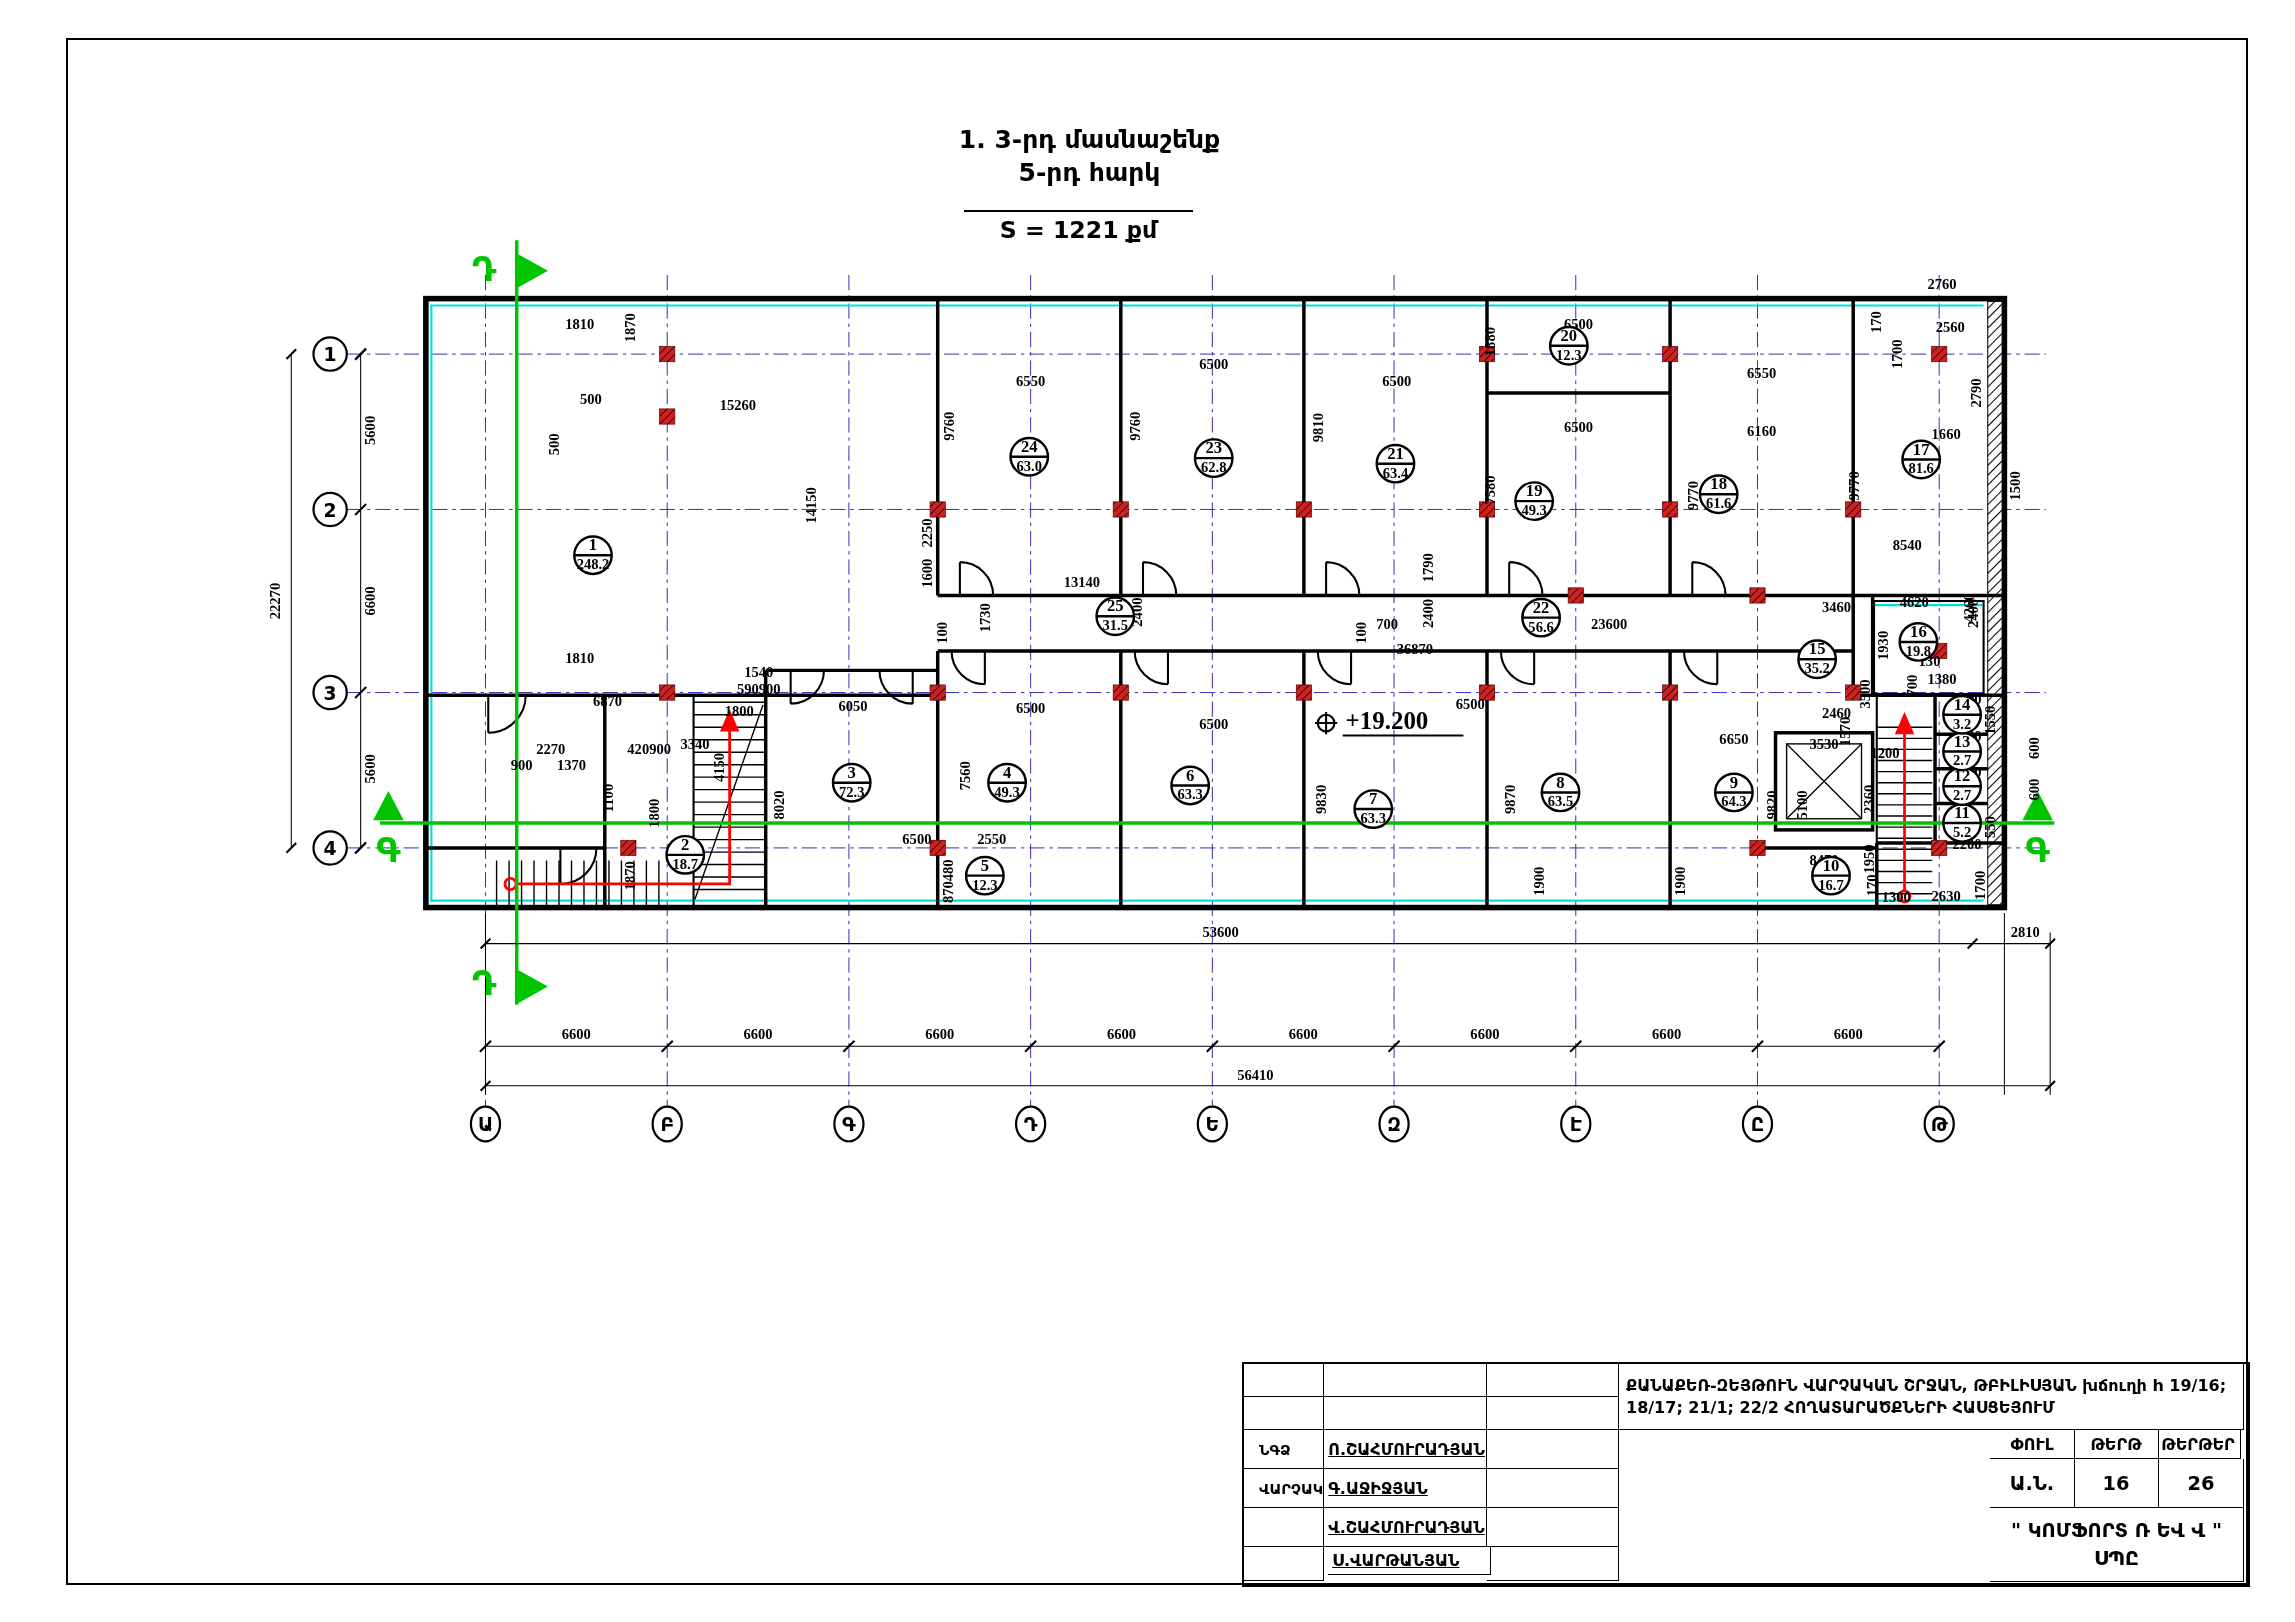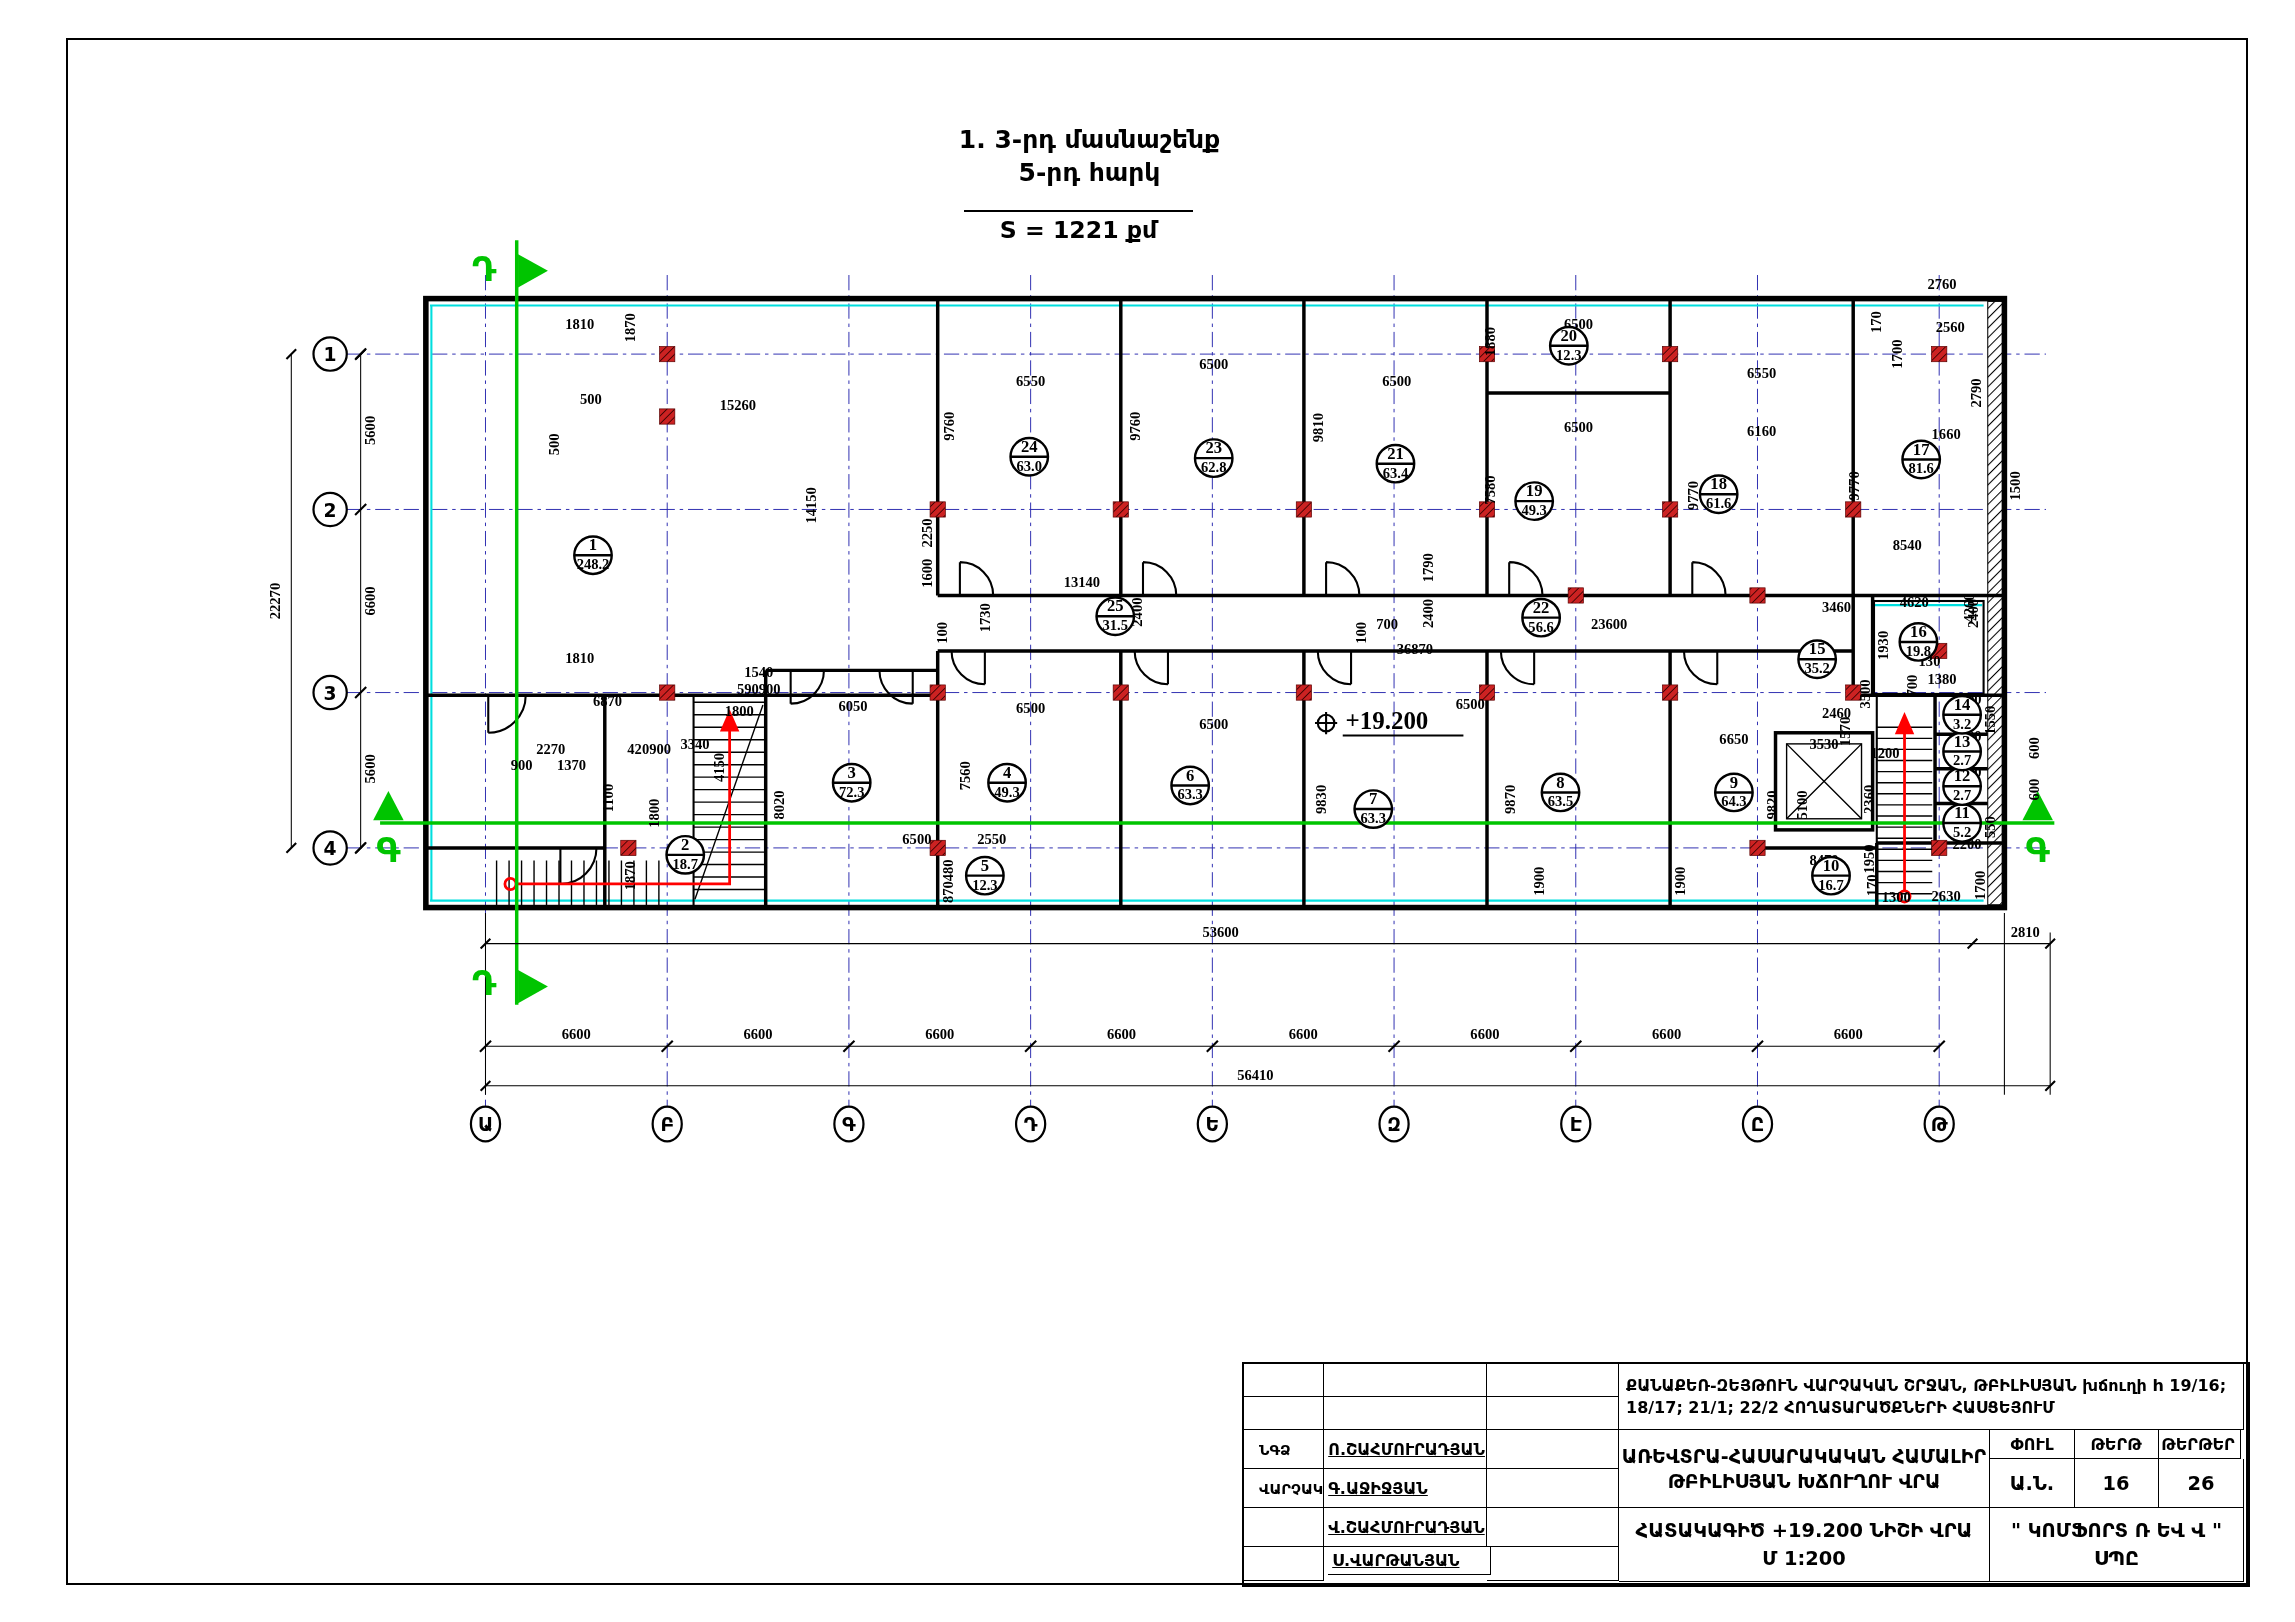--- a/index.html
+++ b/index.html
@@ -529,52 +529,40 @@
     <div class="cell" style="left:243px;top:144px;width:132px;height:39px;"></div>
     <div class="cell" style="left:243px;top:182px;width:132px;height:35px;"></div>
 
     <div class="cell" style="left:375px;top:0;width:625px;height:66px;">
       <div class="addr">
         <div>ՔԱՆԱՔԵՌ-ԶԵՅԹՈՒՆ ՎԱՐՉԱԿԱՆ ՇՐՋԱՆ, ԹԲԻԼԻՍՅԱՆ խճուղի h 19/16;</div>
         <div>18/17; 21/1; 22/2 ՀՈՂԱՏԱՐԱԾՔՆԵՐԻ ՀԱՍՑԵՅՈՒՄ</div>
       </div>
     </div>
 
-    <div class="cell center" style="left:375px;top:66px;width:371px;height:78px;">
-      <div class="proj">
-        <div>ԱՌԵՎՏՐԱ-ՀԱՍԱՐԱԿԱԿԱՆ ՀԱՄԱԼԻՐ</div>
-        <div>ԹԲԻԼԻՍՅԱՆ ԽՃՈՒՂՈՒ ՎՐԱ</div>
-      </div>
-    </div>
 
     <div class="cell center" style="left:746px;top:66px;width:85px;height:29px;">
         <span class="sthead">ՓՈՒԼ</span>
       </div>
     <div class="cell center" style="left:830px;top:66px;width:85px;height:29px;">
         <span class="sthead">ԹԵՐԹ</span>
       </div>
     <div class="cell center" style="left:912px;top:66px;width:85px;height:29px;text-align:right;">
         <span class="sthead">ԹԵՐԹԵՐ</span>
       </div>
     <div class="cell center" style="left:746px;top:95px;width:85px;height:49px;">
         <span class="stval">Ա.Ն.</span>
       </div>
     <div class="cell center" style="left:830px;top:95px;width:85px;height:49px;">
         <span class="stval">16</span>
       </div>
     <div class="cell center" style="left:915px;top:95px;width:85px;height:49px;">
         <span class="stval">26</span>
       </div>
 
-    <div class="cell center" style="left:375px;top:144px;width:371px;height:74px;">
-      <div class="drw">
-        <div>ՀԱՏԱԿԱԳԻԾ +19.200 ՆԻՇԻ ՎՐԱ</div>
-        <div>Մ 1:200</div>
-      </div>
-    </div>
 
     <div class="cell center" style="left:746px;top:144px;width:254px;height:74px;">
       <div class="comp">
         <div>" ԿՈՄՖՈՐՏ Ռ ԵՎ Վ "</div>
         <div>ՍՊԸ</div>
       </div>
     </div>
   </div>
 </div>
 

